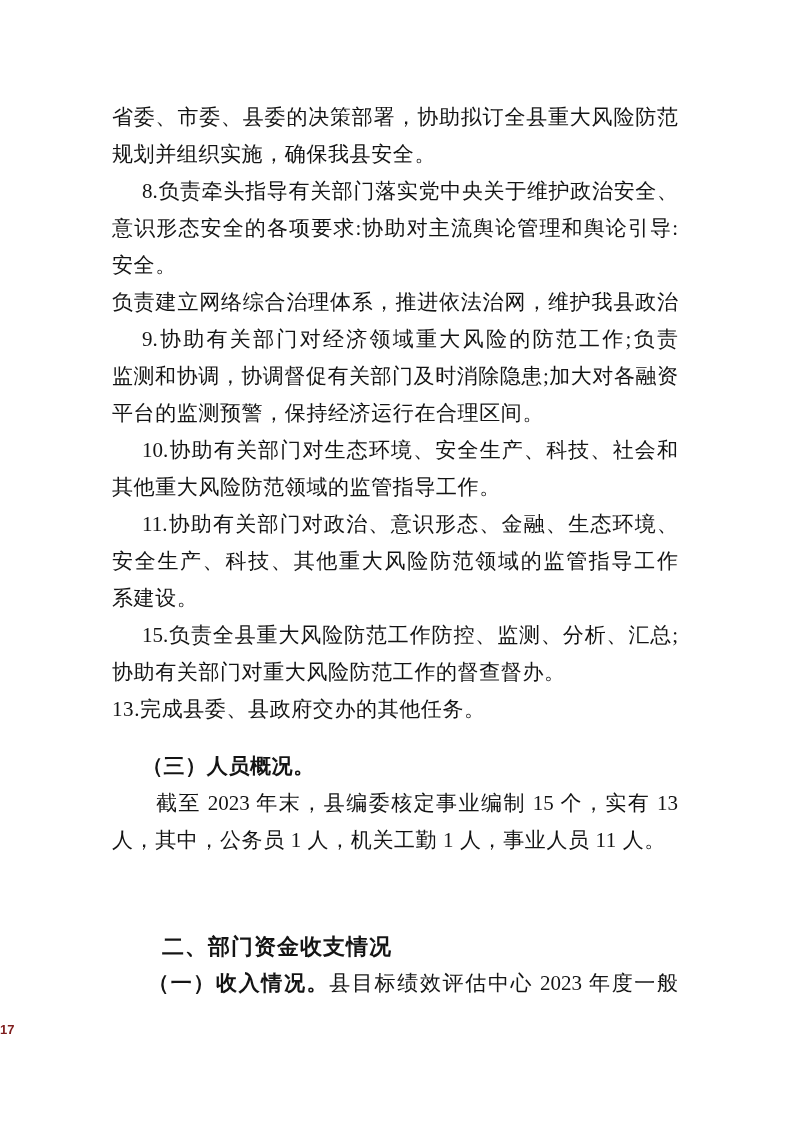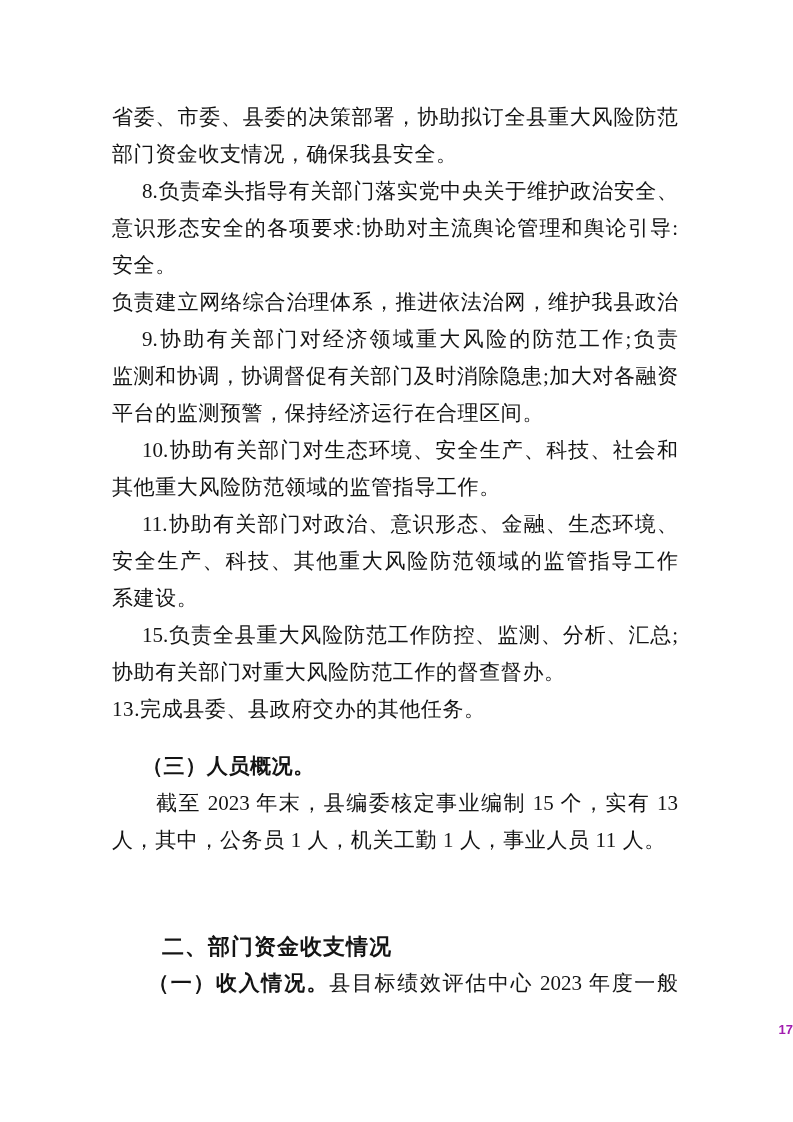--- a/index.html
+++ b/index.html
@@ -47,34 +47,34 @@
     font-family: "Liberation Sans", "DejaVu Sans", sans-serif;
     font-weight: 700;
     font-size: 22px;
     letter-spacing: 1px;
   }
   .page-number {
     position: absolute;
     left: 0;
     top: 1022px;
     width: 100%;
-    text-align: right;
+    text-align: left;
     font-family: "Liberation Sans", "DejaVu Sans", sans-serif;
     font-size: 13px;
     font-weight: 600;
-    color: #a21caf;
+    color: #7f1d1d;
   }
 </style>
 </head>
 <body>
 
 <div class="page">
   <div class="doc-body">
       <div class="line just"><span class="run-body">省委、市委、县委的决策部署，协助拟订全县重大风险防范</span></div>
-      <div class="line"><span class="run-body">部门资金收支情况，确保我县安全。</span></div>
+      <div class="line"><span class="run-body">规划并组织实施，确保我县安全。</span></div>
       <div class="line just" style="padding-left: 30px;"><span class="run-body">8.负责牵头指导有关部门落实党中央关于维护政治安全、</span></div>
       <div class="line just"><span class="run-body">意识形态安全的各项要求:协助对主流舆论管理和舆论引导:</span></div>
       <div class="line"><span class="run-body">安全。</span></div>
       <div class="line just"><span class="run-body">负责建立网络综合治理体系，推进依法治网，维护我县政治</span></div>
       <div class="line just" style="padding-left: 30px;"><span class="run-body">9.协助有关部门对经济领域重大风险的防范工作;负责</span></div>
       <div class="line just"><span class="run-body">监测和协调，协调督促有关部门及时消除隐患;加大对各融资</span></div>
       <div class="line"><span class="run-body">平台的监测预警，保持经济运行在合理区间。</span></div>
       <div class="line just" style="padding-left: 30px;"><span class="run-body">10.协助有关部门对生态环境、安全生产、科技、社会和</span></div>
       <div class="line"><span class="run-body">其他重大风险防范领域的监管指导工作。</span></div>
       <div class="line just" style="padding-left: 30px;"><span class="run-body">11.协助有关部门对政治、意识形态、金融、生态环境、</span></div>

